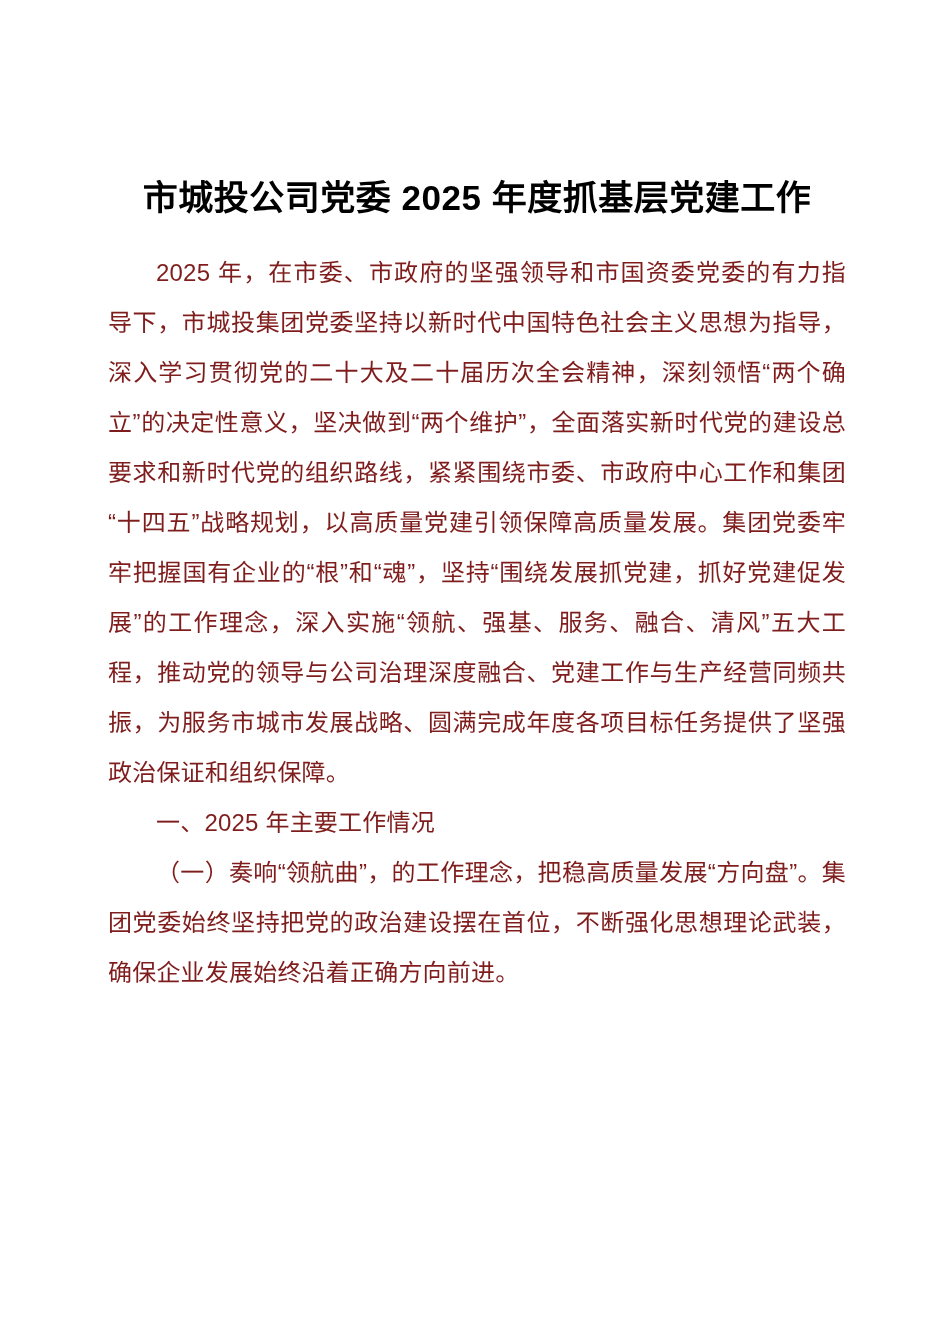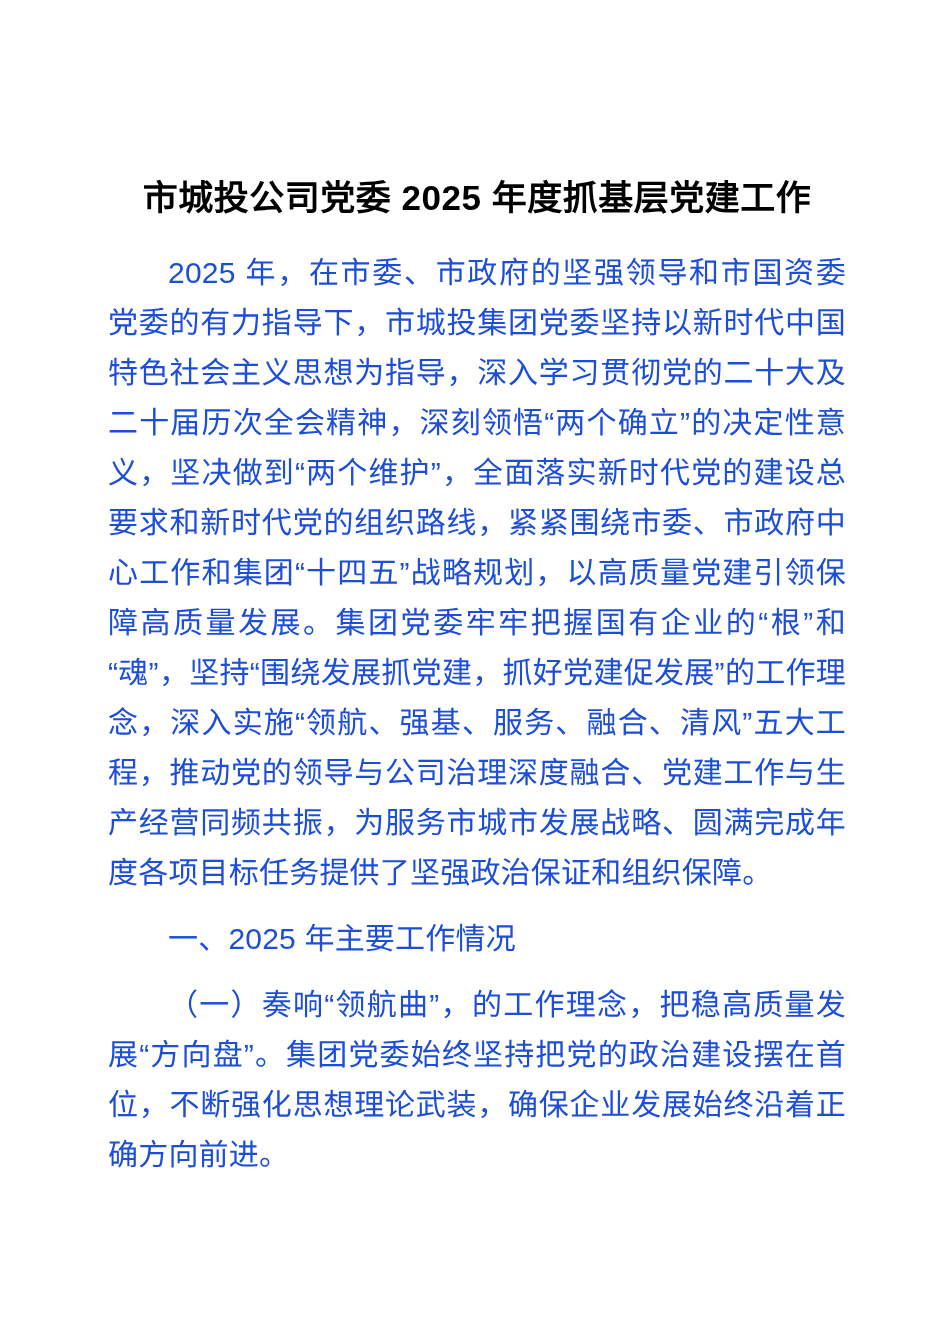--- a/index.html
+++ b/index.html
@@ -51,32 +51,32 @@
   }
 
   
   .body-block {
     margin-top: 14px;
   }
 
   p.para {
     margin: 0;
     padding: 0;
-    font-size: 30px;
+    font-size: 24px;
     line-height: 50px;
     text-align: justify;
     text-justify: inter-ideograph;
     text-indent: 2em;
     letter-spacing: 0.2px;
-    color: #1d4ed8;
+    color: #7f1d1d;
     word-break: break-all;
   }
 
   p.para + p.para {
-    margin-top: 16px;
+    margin-top: 0;
   }
 </style>
 </head>
 <body>
 
 <div class="page">
   <div class="content">
 
     <h1 class="doc-title title-line-1">市城投公司党委 2025 年度抓基层党建工作</h1>
 

